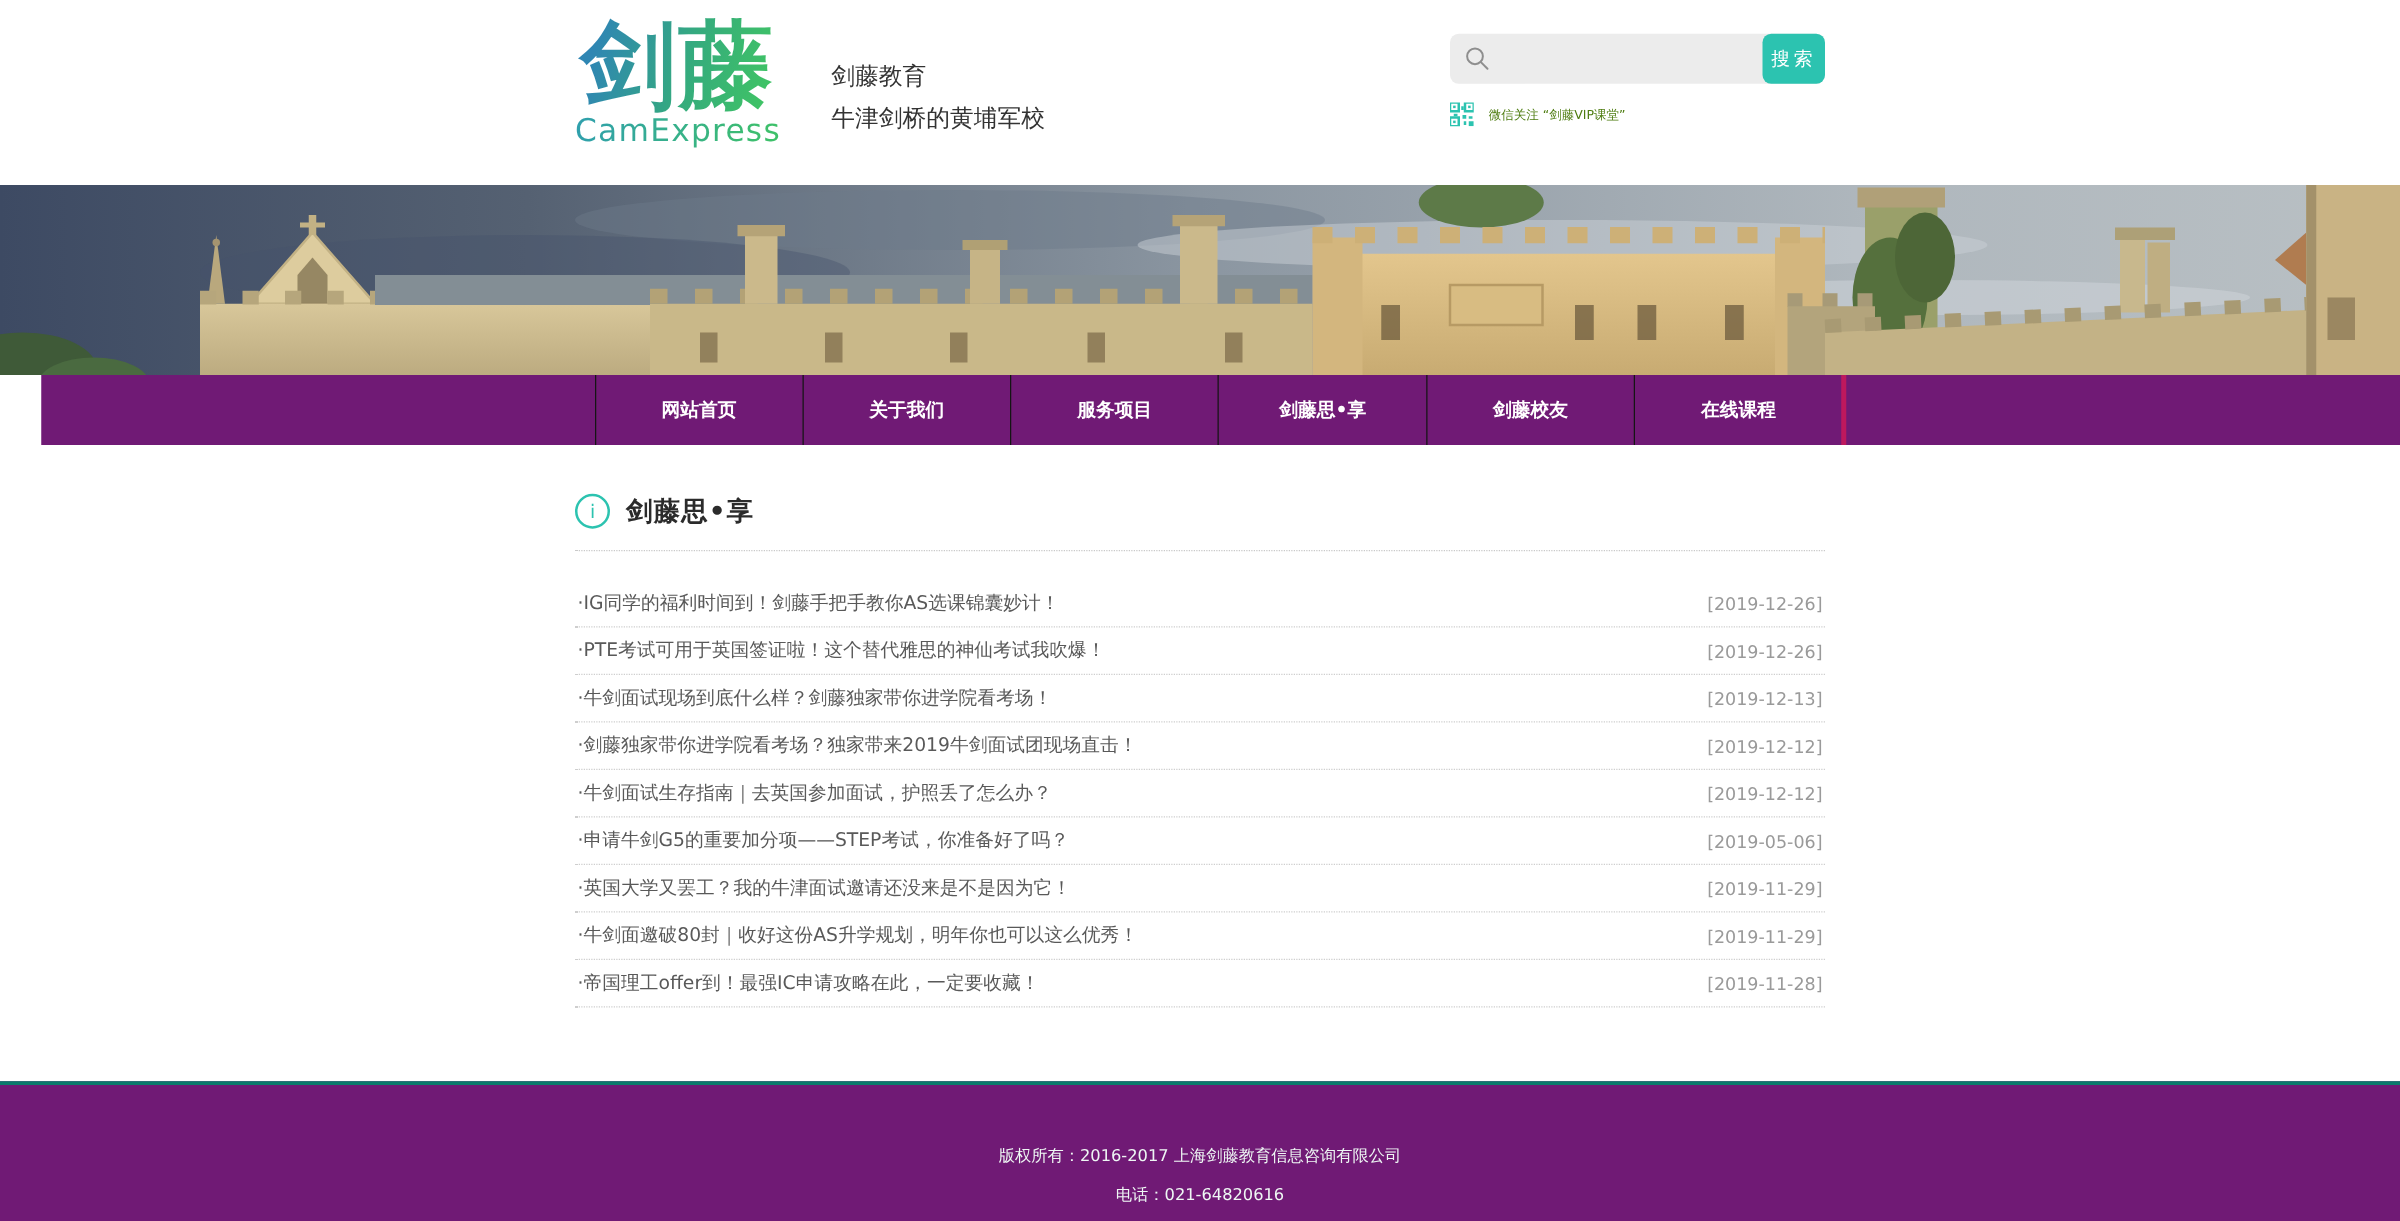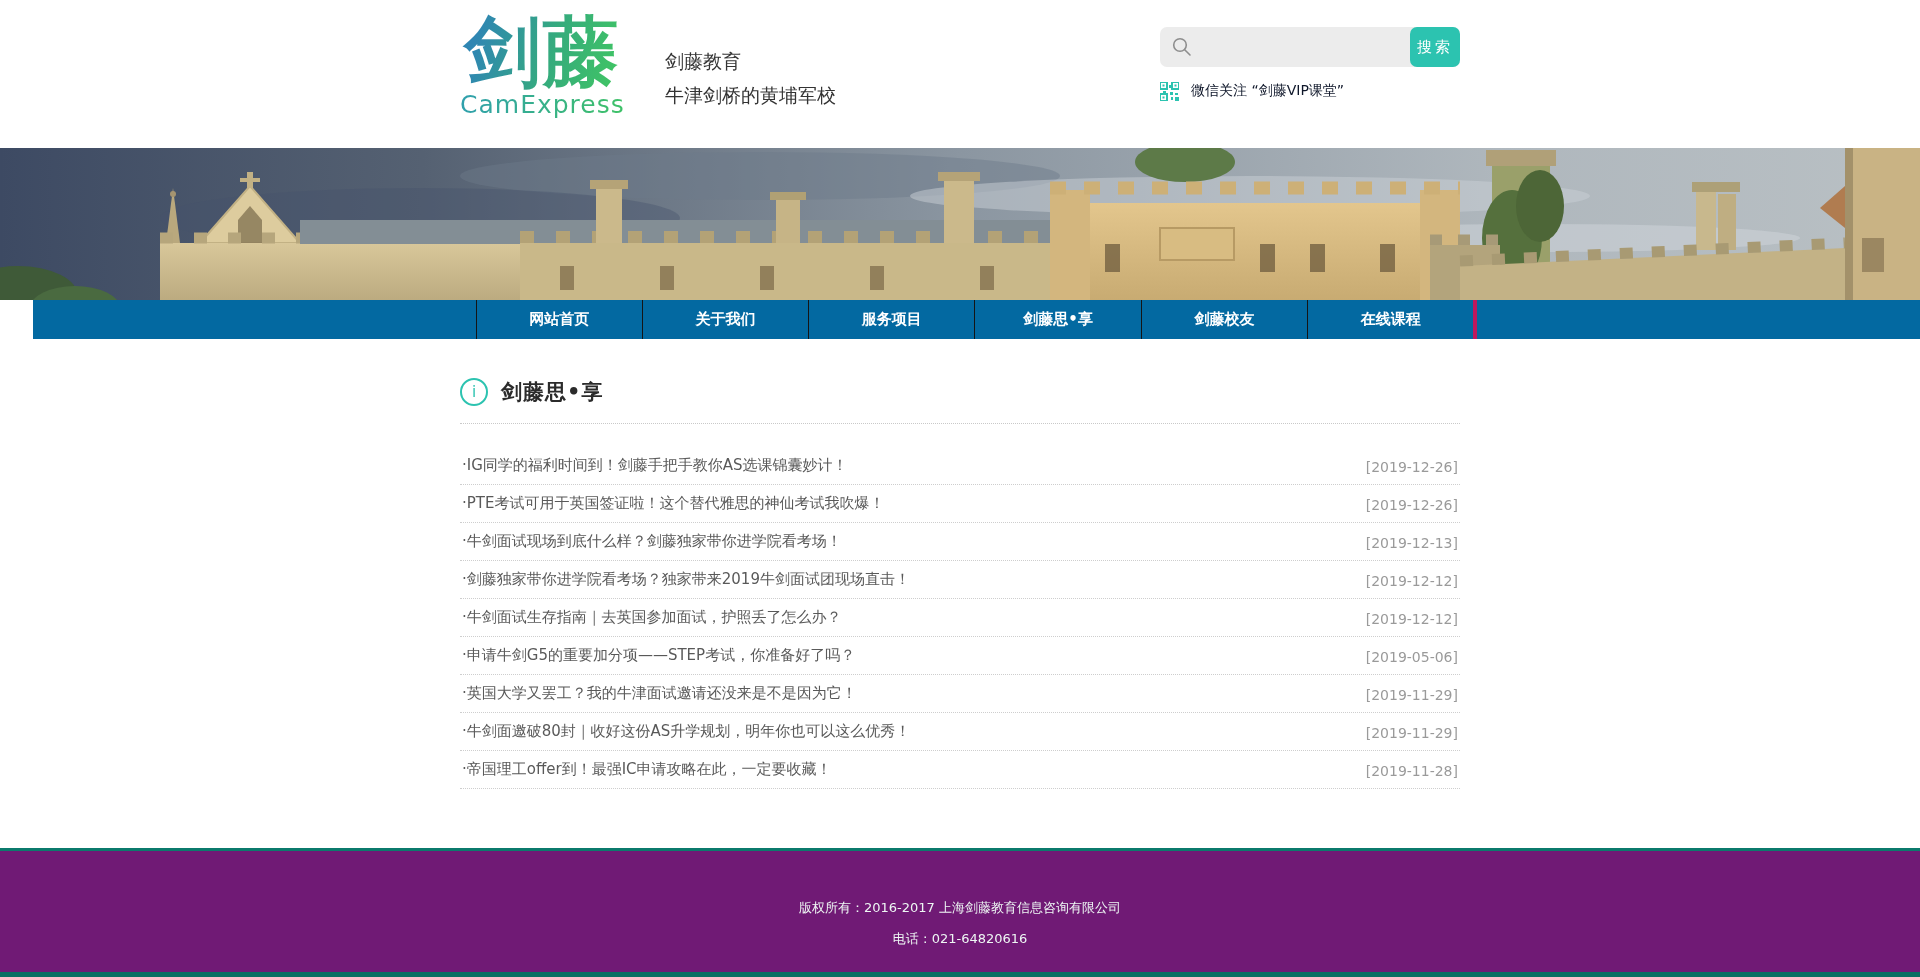--- a/index.html
+++ b/index.html
@@ -16,29 +16,29 @@
     background:linear-gradient(100deg,#2f9fae,#3fc266);
     -webkit-background-clip:text;background-clip:text;color:transparent;}
   .tagline{position:absolute;left:205px;top:44px;font-size:19px;color:#333;line-height:1.8;}
   .header-right{position:absolute;right:0;top:27px;width:300px;}
   .searchbar{position:relative;height:40px;}
   .search-input{width:100%;height:100%;border:none;background:#ececec;border-radius:7px;
     box-sizing:border-box;padding:0 60px 0 44px;font-size:15px;color:#333;outline:none;}
   .search-icon{position:absolute;left:11px;top:9px;width:22px;height:22px;pointer-events:none;}
   .search-button{position:absolute;right:0;top:0;height:40px;width:50px;border:none;border-radius:7px;
     background:#2cc3b0;color:#fff;font-size:15px;letter-spacing:3px;cursor:pointer;padding:0;}
-  .wechat-row{margin-top:15px;display:flex;gap:12px;font-size:14px;color:#0f172a;}
+  .wechat-row{margin-top:15px;display:flex;align-items:center;gap:12px;font-size:10px;color:#4d7c0f;}
   .qr-icon{width:19px;height:19px;flex:0 0 auto;}
 
   
   .hero{height:152px;overflow:hidden;line-height:0;}
   .hero svg{display:block;width:100%;height:152px;}
 
   
-  .main-nav{background:#0369a1;height:39px;margin-left:33px;}
+  .main-nav{background:#701a75;height:56px;margin-left:33px;}
   .nav-inner{width:1002px;margin:0 auto;display:flex;height:100%;}
   .nav-item{flex:1;display:flex;align-items:center;justify-content:center;color:#fff;
     font-size:15px;font-weight:700;text-decoration:none;border-left:1px solid #151515;cursor:pointer;}
   .nav-item:last-child{border-right:4px solid #be185d;}
 
   
   main{width:1000px;margin:0 auto;min-height:509px;box-sizing:border-box;padding-top:39px;}
   .section-header{display:flex;align-items:center;gap:13px;padding-bottom:17px;
     border-bottom:1px dotted #c9c9c9;}
   .info-icon{width:24px;height:24px;border:2px solid #2cc3b0;border-radius:50%;color:#2cc3b0;

